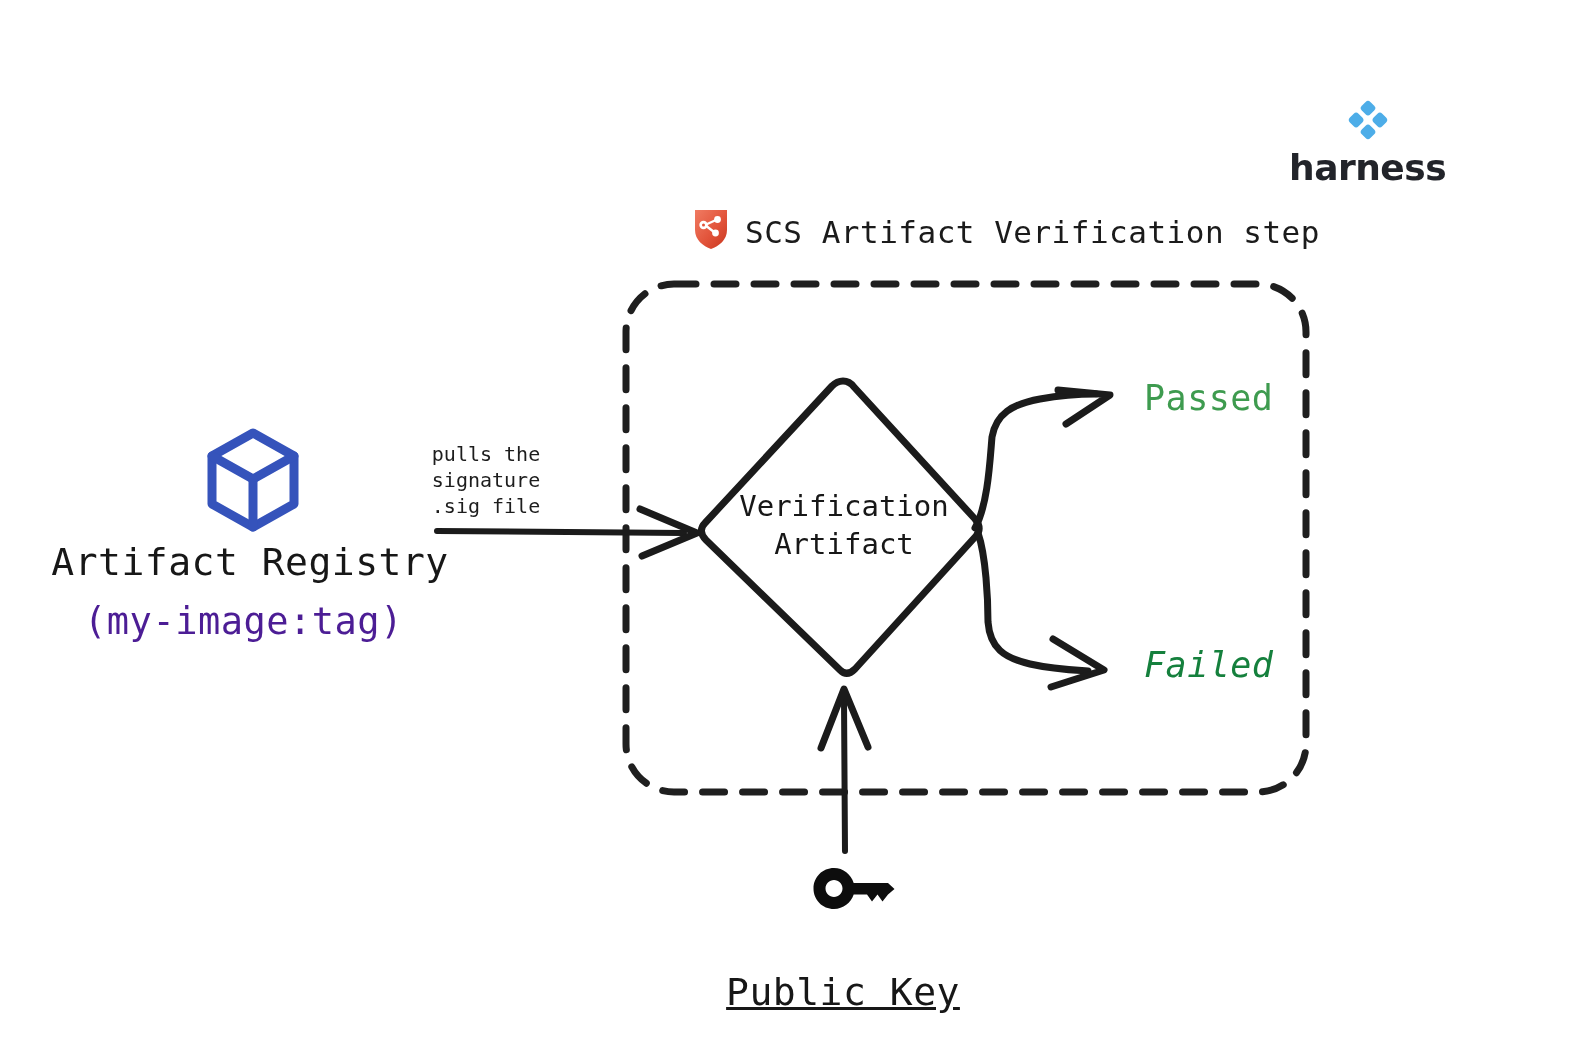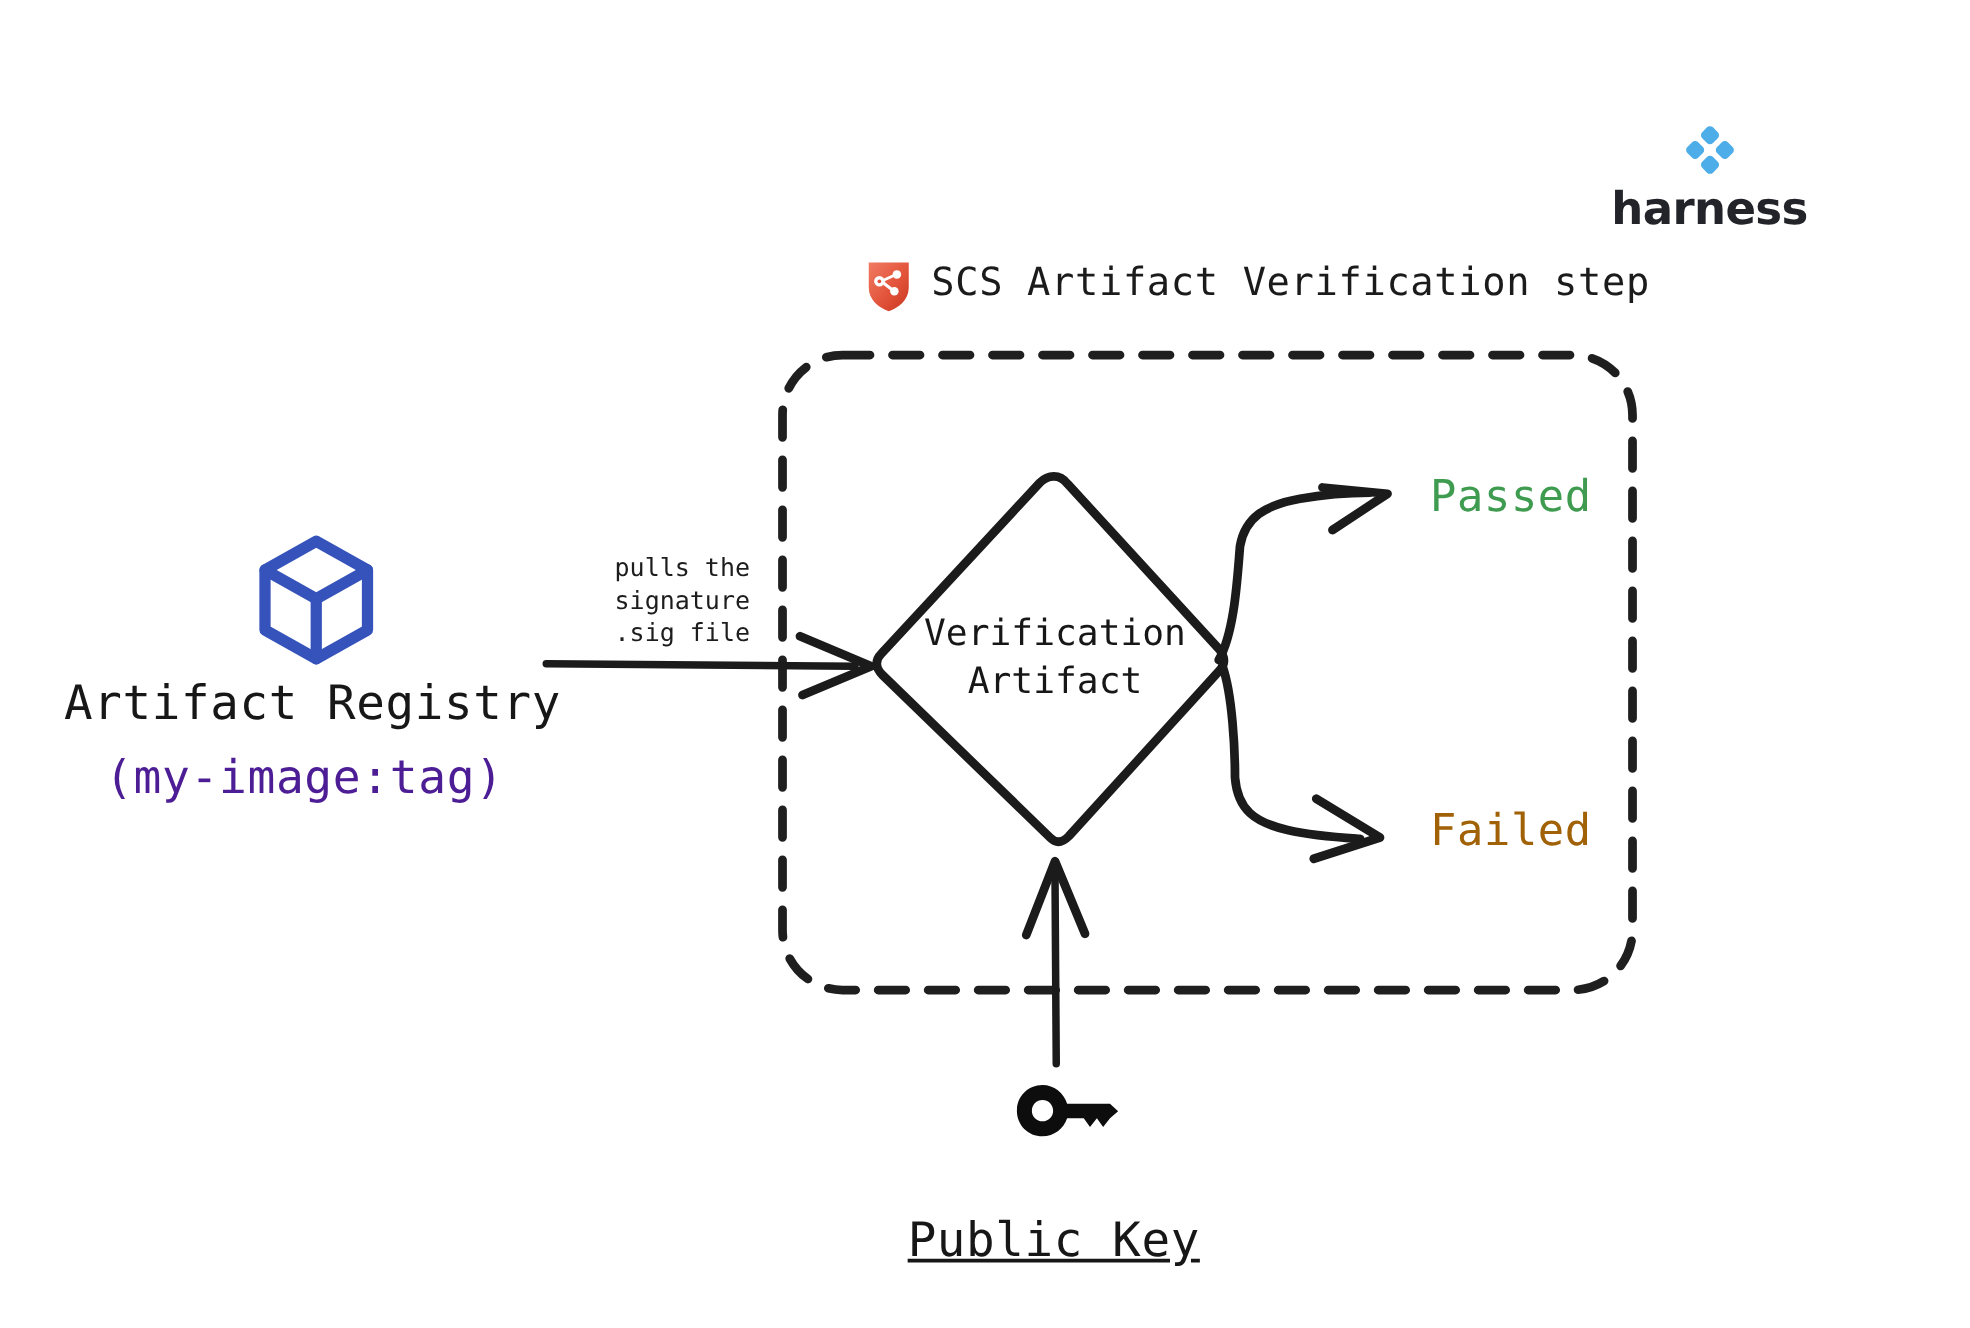--- a/index.html
+++ b/index.html
@@ -50,21 +50,21 @@
     color: #22242a;
     line-height: 1;
   }
 
   
   .step-title {
     position: absolute;
     left: 693px;
     top: 208px;
     display: flex;
-    align-items: flex-start;
+    align-items: flex-end;
     gap: 16px;
   }
   .shield-icon {
     width: 36px;
     height: 42px;
     flex: 0 0 auto;
   }
   .step-title-text {
     font-size: 31px;
     letter-spacing: 0.5px;
@@ -100,21 +100,21 @@
     letter-spacing: 0.5px;
     color: #4c1d95;
   }
 
   
   .edge-label {
     position: absolute;
     left: 372px;
     top: 441px;
     width: 228px;
-    text-align: right;
+    text-align: center;
     font-size: 20px;
     line-height: 26px;
     color: #1d1d1d;
   }
 
   
   .decision-text {
     position: absolute;
     left: 700px;
     top: 487px;
@@ -250,21 +250,21 @@
     <div>pulls the signature</div>
     <div>.sig file</div>
   </div>
 
   <div class="decision-text">
     <div>Verification</div>
     <div>Artifact</div>
   </div>
 
   <div class="outcome outcome-pass" style="color: rgb(62, 155, 79);">Passed</div>
-  <div class="outcome outcome-fail" style="color: #a16207;">Failed</div>
+  <div class="outcome outcome-fail" style="color: #15803d; font-style: italic;">Failed</div>
 
   <svg class="key-icon" viewBox="0 0 84 48">
     <path fill="#0d0d0d" d="M22 2 C10.5 2 1.5 11 1.5 22.5 C1.5 34 10.5 43 22 43
              C31.2 43 39 37 41.7 28.6 L55 28.6 L60 35.5 L65.5 28.6
              L70.5 35.5 L76 28.6 L82.5 23 L76 17 L41.7 17
              C39 8.3 31.2 2 22 2 Z
              M22 14 C26.7 14 30.5 17.8 30.5 22.5 C30.5 27.2 26.7 31 22 31
              C17.3 31 13.5 27.2 13.5 22.5 C13.5 17.8 17.3 14 22 14 Z"></path>
   </svg>
   <div class="key-label">Public Key</div>

